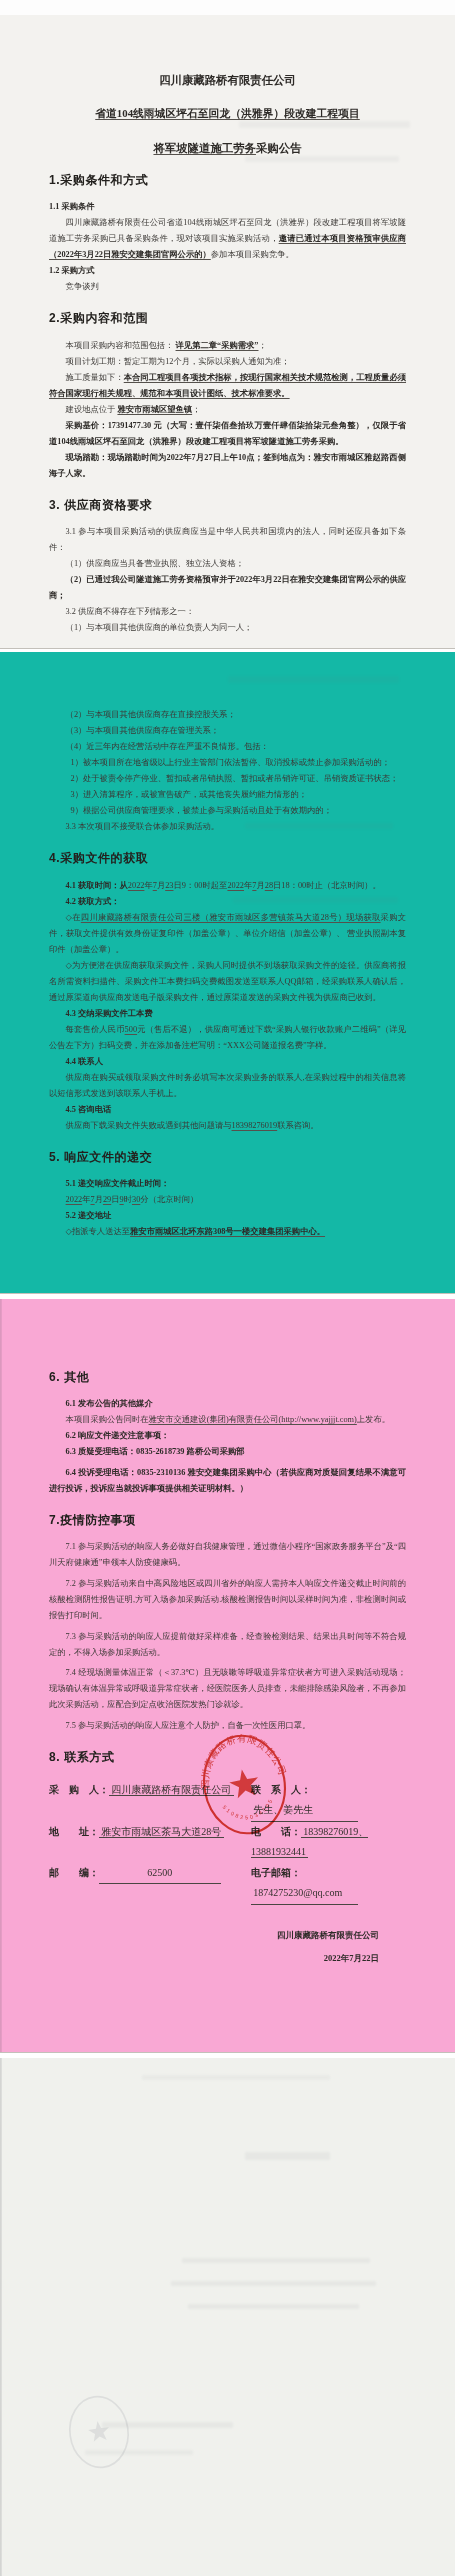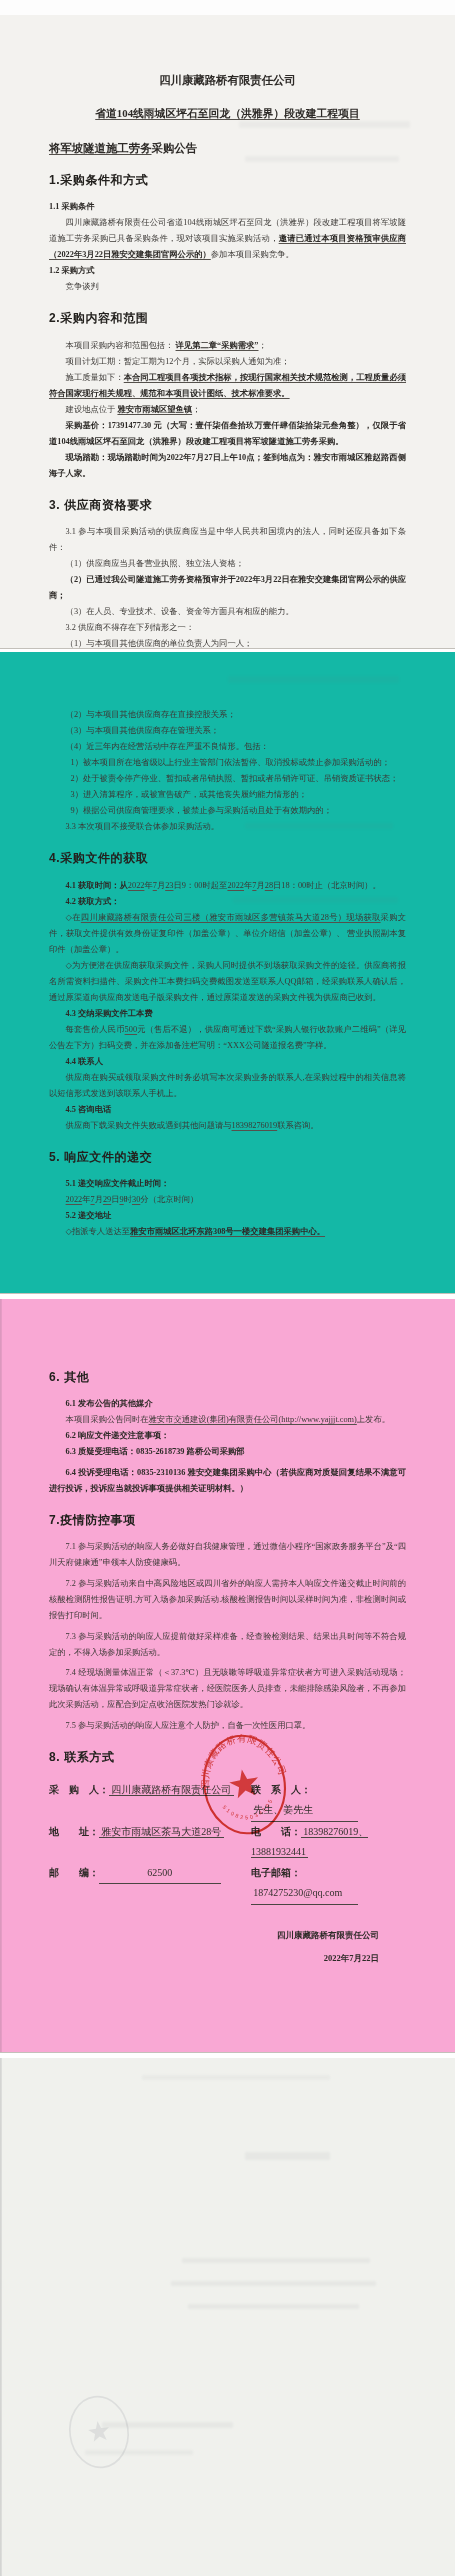--- a/index.html
+++ b/index.html
@@ -17,21 +17,21 @@
   .sp{margin-bottom:4.6px;}
   .ind{text-indent:2em;}
   .ind25{text-indent:2.6em;}
   .u{text-decoration:underline;text-underline-offset:2.3px;text-decoration-color:#55514c;}
   .b{font-weight:700;color:#2d2a27;}
   .sub{font-weight:700;color:#2d2a27;font-size:8.3px;line-height:16px;}
   .h{font-family:"Liberation Sans","DejaVu Sans",sans-serif;font-weight:700;color:#23211e;
      font-size:12px;line-height:15px;margin:16px 0 11.4px;letter-spacing:0.6px;}
   .t-company{font-size:11.4px;font-weight:700;color:#2d2a27;text-align:center;margin:0 0 16px;line-height:17px;}
   .t-project{font-size:10.8px;font-weight:700;color:#2d2a27;text-align:center;margin:0 0 17px;line-height:17px;}
-  .t-notice{font-size:11.4px;font-weight:700;color:#2d2a27;margin:0 0 3.4px;line-height:18px;}
+  .t-notice{font-size:11.4px;font-weight:700;color:#2d2a27;text-align:center;margin:0 0 3.4px;line-height:18px;}
   .pt1{padding-top:57px;} .pt2{padding-top:55px;} .pt3{padding-top:55px;}
   .contact{margin-top:15px;}
   .crow{display:grid;grid-template-columns:200px 1fr;column-gap:2px;line-height:20.5px;font-size:10px;}
   .clabel{color:#2d2a27;font-weight:700;white-space:nowrap;}
   .cval{border-bottom:0.6px solid #4a4642;padding:0 2.3px;color:#33302c;}
   .cval.wide{display:inline-block;min-width:102px;}
   .sign{ text-align:right;margin-top:19.4px;padding-right:27px;font-size:8.5px;line-height:23px;color:#2d2a27;font-weight:700;}
   .stamp{position:absolute;left:200px;top:433px;width:89px;height:105px;transform:rotate(-10deg);
          mix-blend-mode:multiply;opacity:.92;}
   .ghost{position:absolute;background:#6a7078;opacity:.06;filter:blur(1.1px);border-radius:1.1px;}
@@ -63,21 +63,20 @@
       <p class="ind"><span>项目计划工期：暂定工期为12个月，实际以采购人通知为准；</span></p>
       <p class="ind"><span>施工质量如下：</span><span class="u b">本合同工程项目各项技术指标，按现行国家相关技术规范检测，工程质量必须符合国家现行相关规程、规范和本项目设计图纸、技术标准要求。</span></p>
       <p class="ind"><span>建设地点位于 </span><span class="u b">雅安市雨城区望鱼镇</span><span>；</span></p>
       <p class="ind"><span class="b">采购基价：17391477.30 元（大写：壹仟柒佰叁拾玖万壹仟肆佰柒拾柒元叁角整），仅限于省道104线雨城区坪石至回龙（洪雅界）段改建工程项目将军坡隧道施工劳务采购。</span></p>
       <p class="ind"><span class="b">现场踏勘：现场踏勘时间为2022年7月27日上午10点；签到地点为：雅安市雨城区雅赵路西侧海子人家。</span></p>
 
       <div class="h">3. 供应商资格要求</div>
       <p class="ind"><span>3.1 参与本项目采购活动的供应商应当是中华人民共和国境内的法人，同时还应具备如下条件：</span></p>
       <p class="ind"><span>（1）供应商应当具备营业执照、独立法人资格；</span></p>
       <p class="ind"><span class="b">（2）已通过我公司隧道施工劳务资格预审并于2022年3月22日在雅安交建集团官网公示的供应商；</span></p>
-      <p class="ind"><span>（3）在人员、专业技术、设备、资金等方面具有相应的能力。</span></p>
       <p class="ind"><span>3.2 供应商不得存在下列情形之一：</span></p>
       <p class="ind"><span>（1）与本项目其他供应商的单位负责人为同一人；</span></p>
     </div>
   </section>
 
   <div class="gap"></div>
 
   <section class="page p2">
     <div class="ghost" style="top:24px;left:228px;width:171px;height:6.3px;"></div>
     <div class="ghost" style="top:171px;left:245px;width:148px;height:5.7px;"></div>

